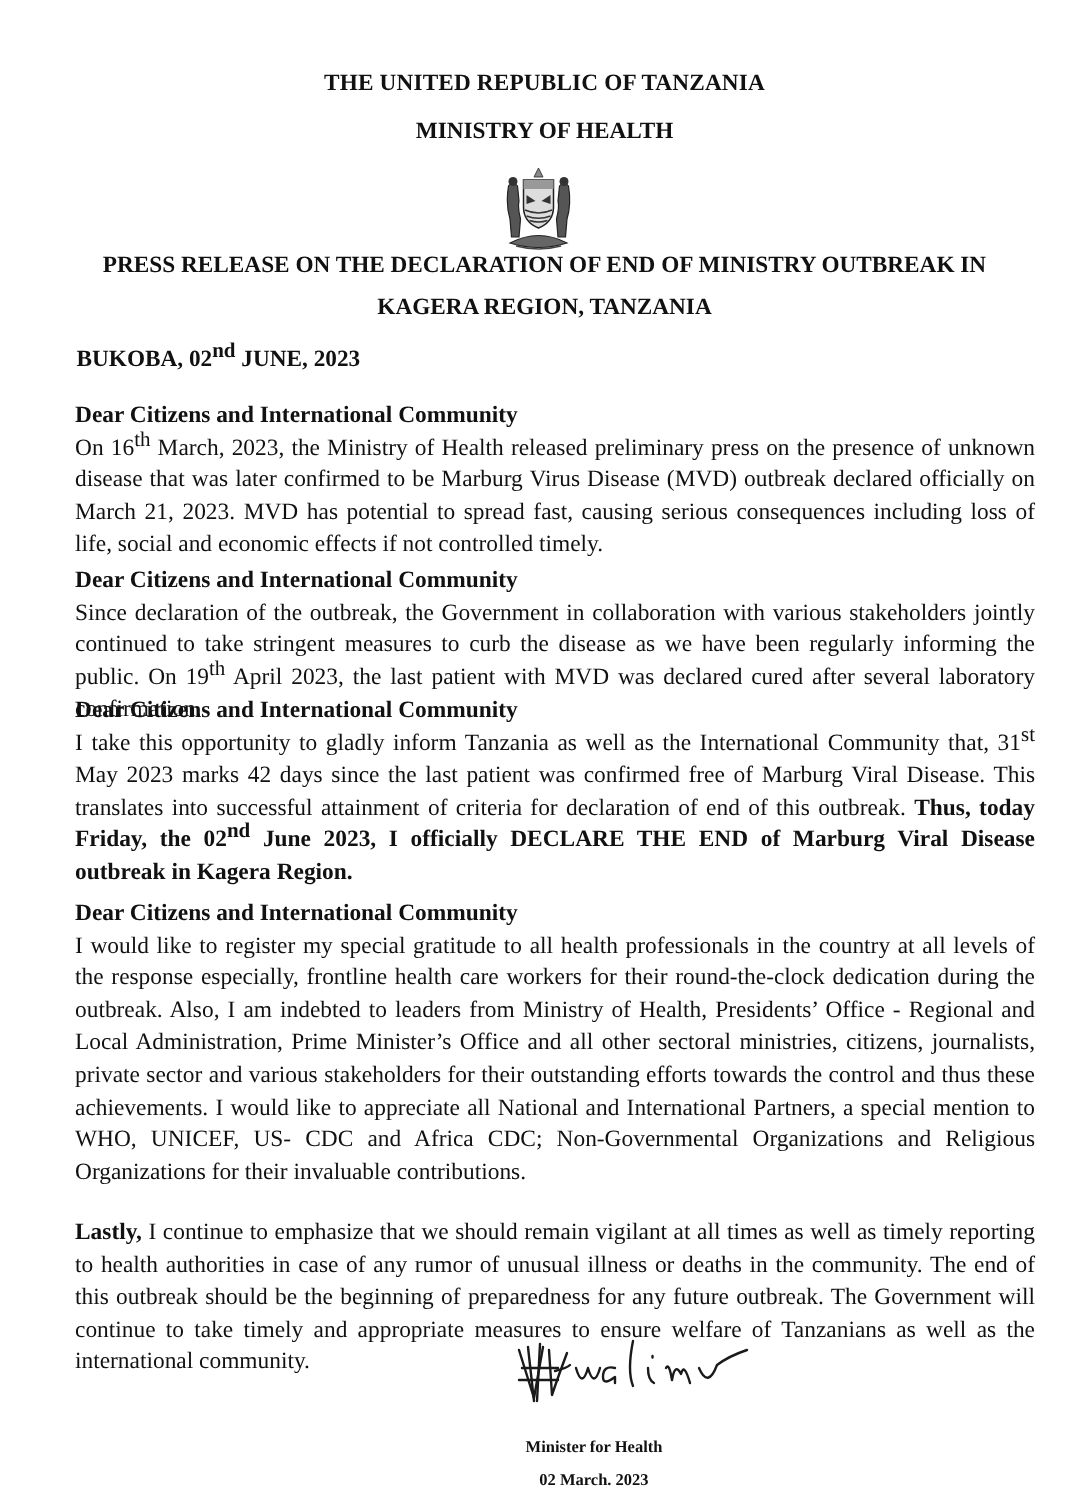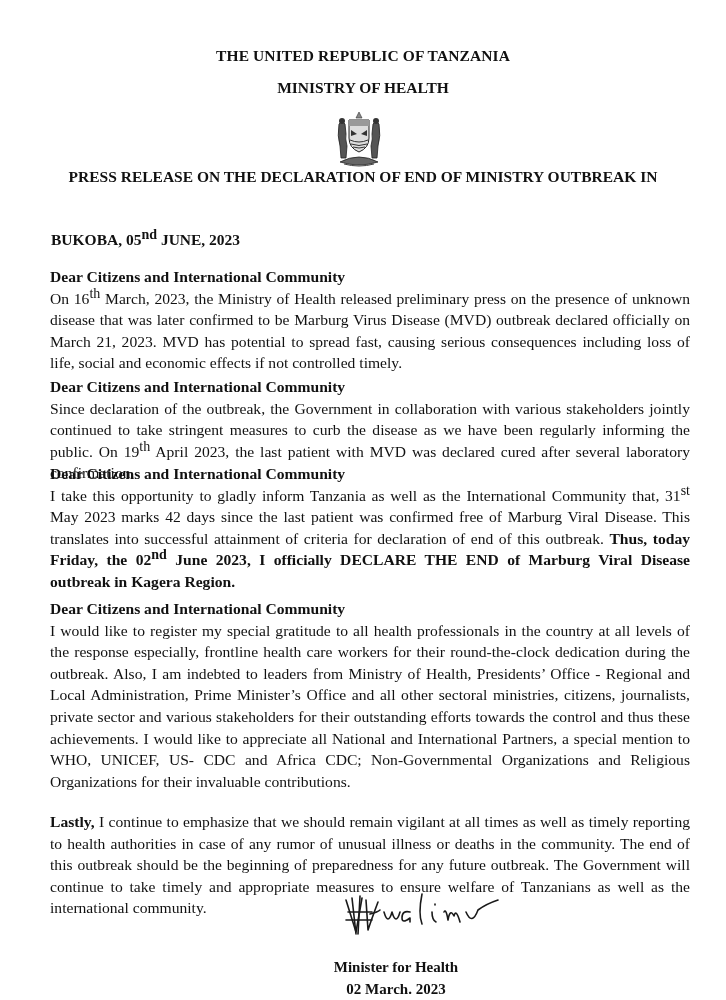--- a/index.html
+++ b/index.html
@@ -22,21 +22,21 @@
   .p2 { top: 376px; }
   .p3 { top: 463px; }
   .p4 { top: 598px; }
   .p5 { top: 791px; margin-top: 20px; }
   sup { font-size: 14px; line-height: 0; vertical-align: 6px; }
   b { font-weight: bold; }
   .sig { position: absolute; left: 340px; top: 890px; width: 210px; height: 50px; }
   .issued { position: absolute; top: 935px; left: 242px; font-size: 15.5px; }
   .issued .lbl { font-weight: bold; }
   .issued .nm { margin-left: 14px; }
-  .role { position: absolute; left: 290px; width: 212px; text-align: center; font-weight: bold; font-size: 15px; }
+  .role { position: absolute; left: 290px; width: 212px; text-align: center; font-weight: bold; font-size: 11px; }
   .r1 { top: 959px; }
   .r2 { top: 981px; }
 </style>
 </head>
 <body>
 
 <div class="page">
 
   <div class="center h2">MINISTRY OF HEALTH</div>
   <div class="center h1">THE UNITED REPUBLIC OF TANZANIA</div>
@@ -54,22 +54,23 @@
     <path d="M15 10 h20 v18 q0 10 -10 14 q-10 -4 -10 -14z" fill="#ddd" stroke="#222" stroke-width="1"></path>
     <rect x="15" y="10" width="20" height="6" fill="#999"></rect>
     <path d="M17 20 l6 4 l-6 2z M33 20 l-6 4 l6 2z" fill="#333"></path>
     <path d="M16 30 q9 4 18 0 M17 34 q8 3 16 0 M19 37 q6 2 12 0" stroke="#333" fill="none" stroke-width="1"></path>
 
     <path d="M6 52 q19 -10 38 0 q-19 6 -38 0z" fill="#666" stroke="#222" stroke-width="0.8"></path>
     <path d="M10 54 q15 4 30 0" stroke="#444" fill="none" stroke-width="1"></path>
   </svg>
 
   <div class="center t1">PRESS RELEASE ON THE DECLARATION OF END OF MINISTRY OUTBREAK IN</div>
+  <div class="center t2">KAGERA REGION, TANZANIA</div>
 
-  <div class="dateline"><span>BUKOBA, 05</span><sup>nd</sup><span> JUNE, 2023</span></div>
+  <div class="dateline"><span>BUKOBA, 02</span><sup>nd</sup><span> JUNE, 2023</span></div>
 
   <div class="para p1">
     <span class="greet">Dear Citizens and International Community</span><span>On 16</span><sup>th</sup><span> March, 2023, the Ministry of Health released preliminary press on the presence of unknown disease that was later confirmed to be Marburg Virus Disease (MVD) outbreak declared officially on March 21, 2023.   MVD has potential to spread fast, causing serious consequences including loss of life, social and economic effects if not controlled timely.</span>
   </div>
 
   <div class="para p2">
     <span class="greet">Dear Citizens and International Community</span><span>Since declaration of the outbreak, the Government in collaboration with various stakeholders jointly continued to take stringent measures to curb the disease as we have been regularly informing the public. On 19</span><sup>th</sup><span> April 2023, the last patient with MVD was declared cured after several laboratory confirmation.</span>
   </div>
 
   <div class="para p3">

